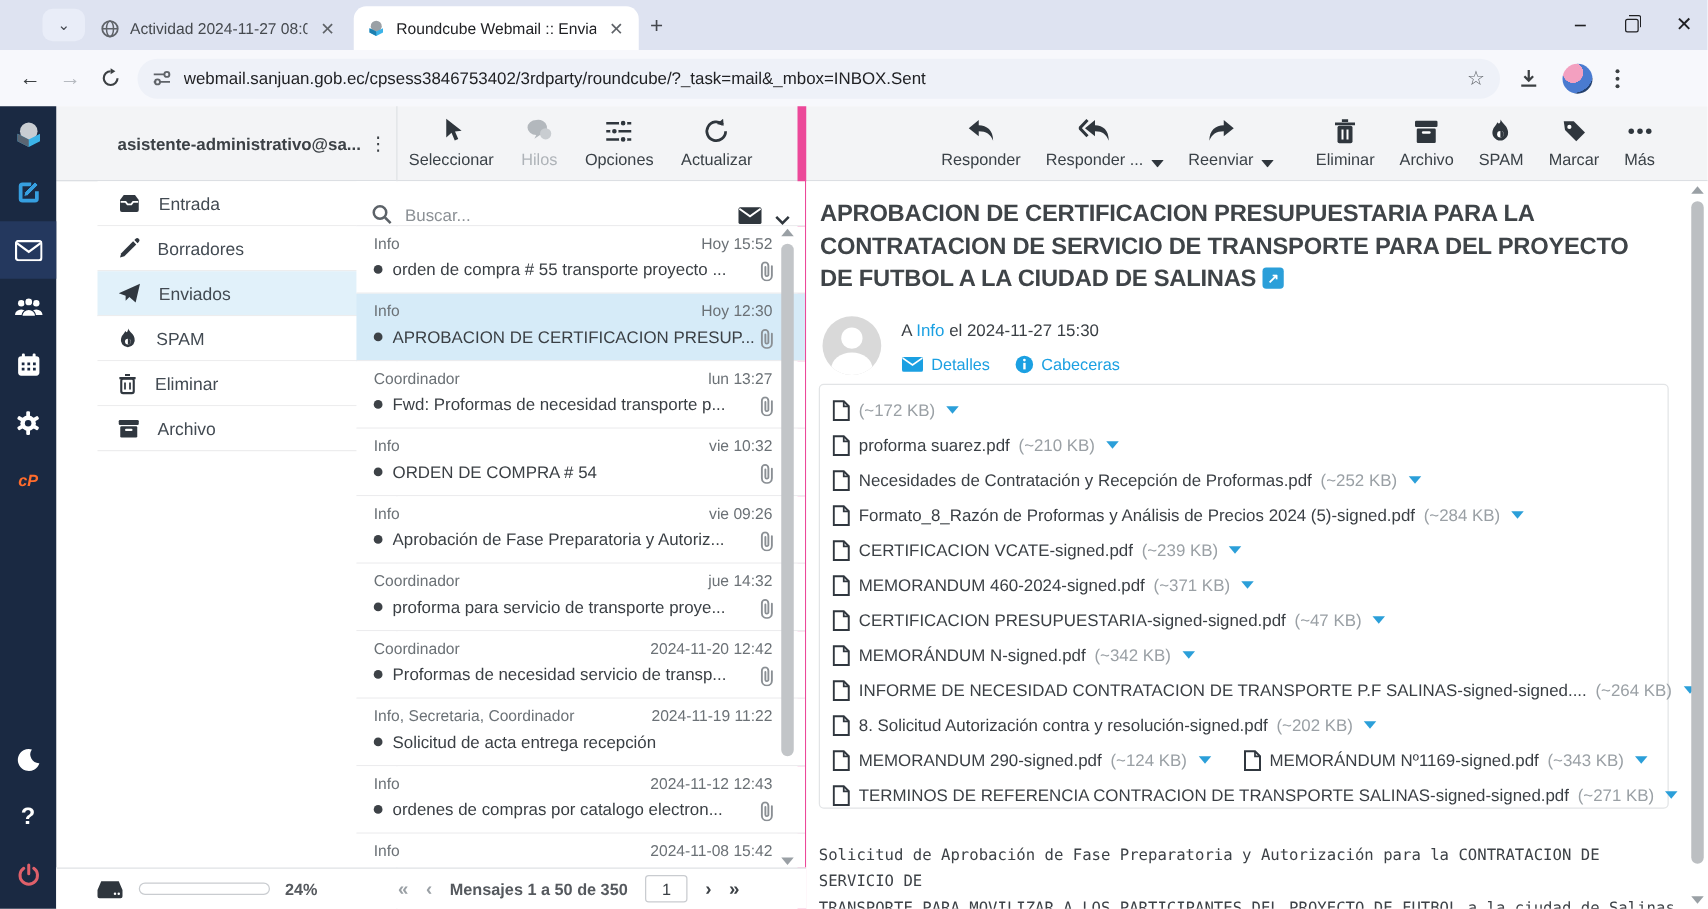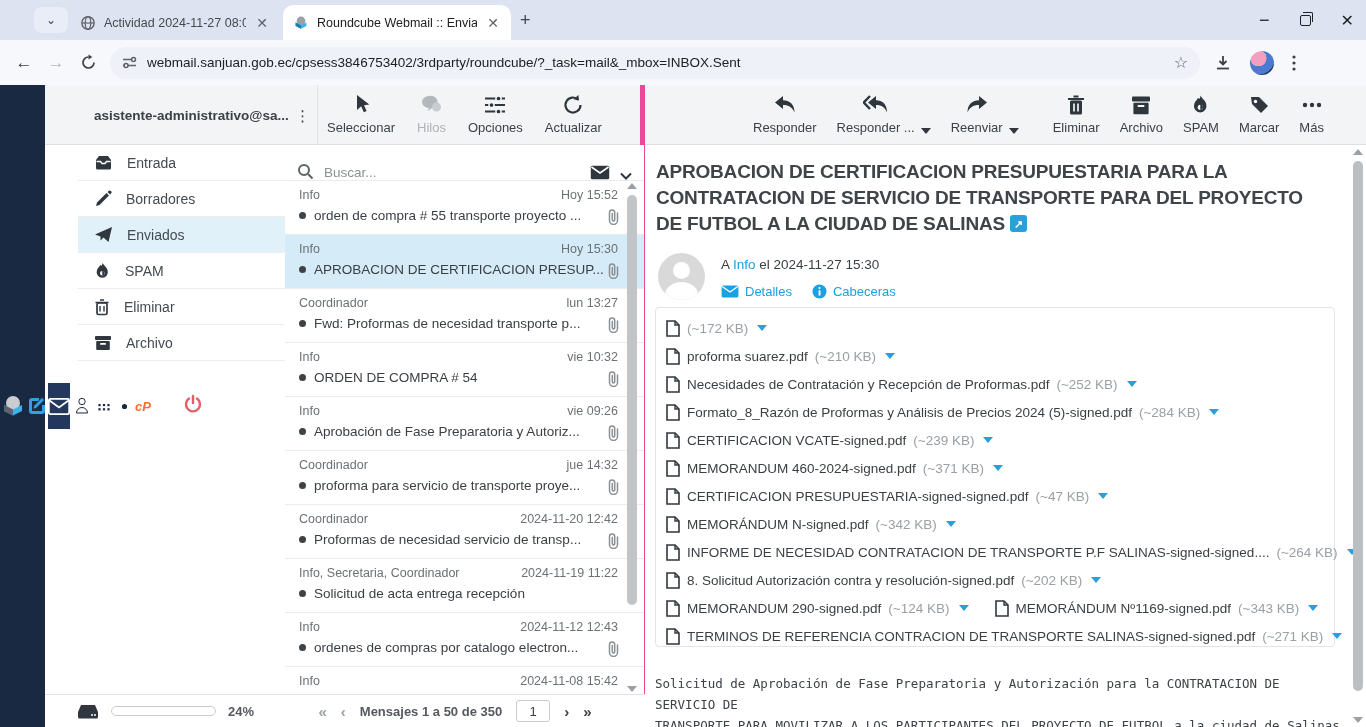--- a/index.html
+++ b/index.html
@@ -22,38 +22,38 @@
   #chromebar { position:absolute; left:0; top:40px; width:1366px; height:45px; background:#f7f8fc; display:flex; align-items:center; }
   .navbtn { width:32px; text-align:center; font-size:17px; color:#3c4043; }
   .navbtn.disabled { color:#b6bac0; }
   #omnibox { margin-left:6px; width:1090px; height:32px; background:#eef1f8; border-radius:16px; display:flex; align-items:center; padding:0 12px; gap:10px; }
   #omnibox .url { flex:1; font-size:13.5px; color:#202124; white-space:nowrap; overflow:hidden; }
   .chrome-right { display:flex; align-items:center; gap:18px; margin-left:14px; }
   .avatar-chip { width:24px; height:24px; border-radius:50%; background:radial-gradient(circle at 35% 30%, #f3a0c0 0 35%, #4a7bd0 36% 70%, #24416e 71%); }
 
   
   #app { position:absolute; left:0; top:85px; width:1366px; height:642px; background:#fff; }
-  #rail { position:absolute; left:0; top:0; width:45px; height:642px; background:#1a2942; display:flex; flex-direction:row; align-items:center;justify-content:space-between; }
+  #rail { position:absolute; left:0; top:0; width:45px; height:642px; background:#1a2942; display:flex; flex-direction:column; align-items:center;justify-content:space-between; }
   .rail-item { width:45px; height:46px; display:flex; align-items:center; justify-content:center; }
   .rail-item.sel { background:#24385e; }
   .rail-spacer { flex:1; }
   .cp-logo { color:#ff6c2c; font-weight:bold; font-style:italic; font-size:13px; }
 
   #topstrip { position:absolute; left:45px; top:0; width:1321px; height:60px; background:#f3f4f6; border-bottom:1px solid #dcdfe3; }
 
   
   #folders { position:absolute; left:45px; top:0; width:240px; height:642px; border-right:1px solid #e0e2e5;margin-left:33px; }
   #accountbar { position:absolute; left:0; top:0; width:239px; height:60px; display:flex; align-items:center; padding:0 8px 0 16px; }
   #accountbar .email { flex:1; font-weight:bold; font-size:13.5px; color:#3c4146; white-space:nowrap; overflow:hidden; }
   .kebab { color:#3c4146; font-size:15px; letter-spacing:0; line-height:5px; text-align:center; width:14px; }
   .folder { position:absolute; left:0; width:239px; height:36px; display:flex; align-items:center; gap:14px; padding-left:16px; border-bottom:1px solid #ededee; background:#fff; font-size:14px; color:#424a52; }
   .folder.sel { background:#e1f1fa; }
 
   
-  #list { position:absolute; left:285px; top:0; width:360px; height:642px; border-right:5px solid #ec4899; }
+  #list { position:absolute; left:285px; top:0; width:360px; height:642px; border-right:7px solid #ec4899; }
   #list-toolbar { position:absolute; left:0; top:0; width:359px; height:60px; display:flex; align-items:flex-start; justify-content:center; gap:22px; padding-top:9px; }
   .tbtn { display:flex; flex-direction:column; align-items:center; gap:4px; color:#3a4147; font-size:13px; }
   .tbtn.disabled { color:#aeb3b8; }
   #searchrow { position:absolute; left:0; top:60px; width:359px; height:36px; background:#fff; display:flex; align-items:flex-end; padding:0 12px; gap:10px; border-bottom:1px solid #ececee; }
   #searchrow input { border:0; outline:0; background:transparent; flex:1; font-size:13.5px; color:#3a3f44; font-family:"Liberation Sans",sans-serif; }
   #searchrow input::placeholder { color:#8b9095; }
   #msgs { position:absolute; left:0; top:96px; width:359px; height:513px; overflow:hidden; }
   .msg { position:relative; height:54px; border-bottom:1px solid #ececee; padding:7px 26px 0 14px; background:#fff; }
   .msg.sel { background:#d6ebf8; }
   .msg .l1 { display:flex; font-size:12.5px; color:#6b7176; }
@@ -398,21 +398,21 @@
           </div>
         <span class="clip">
             <svg width="13" height="16" viewBox="0 0 13 16">
               <path d="M10.5 4 v7.5 a4 4 0 0 1 -8 0 V3.5 a2.6 2.6 0 0 1 5.2 0 v7.2 a1.2 1.2 0 0 1 -2.4 0 V4.5" fill="none" stroke="#8a8f94" stroke-width="1.5" stroke-linecap="round"></path>
             </svg>
           </span>
       </div>
       <div class="msg sel">
         <div class="l1">
             <span class="from">Info</span>
-            <span class="date">Hoy 15:30</span>
+            <span class="date">Hoy 12:30</span>
           </div>
         <div class="l2">
             <span class="dot"></span>
             <span class="subj">APROBACION DE CERTIFICACION PRESUP...</span>
           </div>
         <span class="clip">
             <svg width="13" height="16" viewBox="0 0 13 16">
               <path d="M10.5 4 v7.5 a4 4 0 0 1 -8 0 V3.5 a2.6 2.6 0 0 1 5.2 0 v7.2 a1.2 1.2 0 0 1 -2.4 0 V4.5" fill="none" stroke="#8a8f94" stroke-width="1.5" stroke-linecap="round"></path>
             </svg>
           </span>

